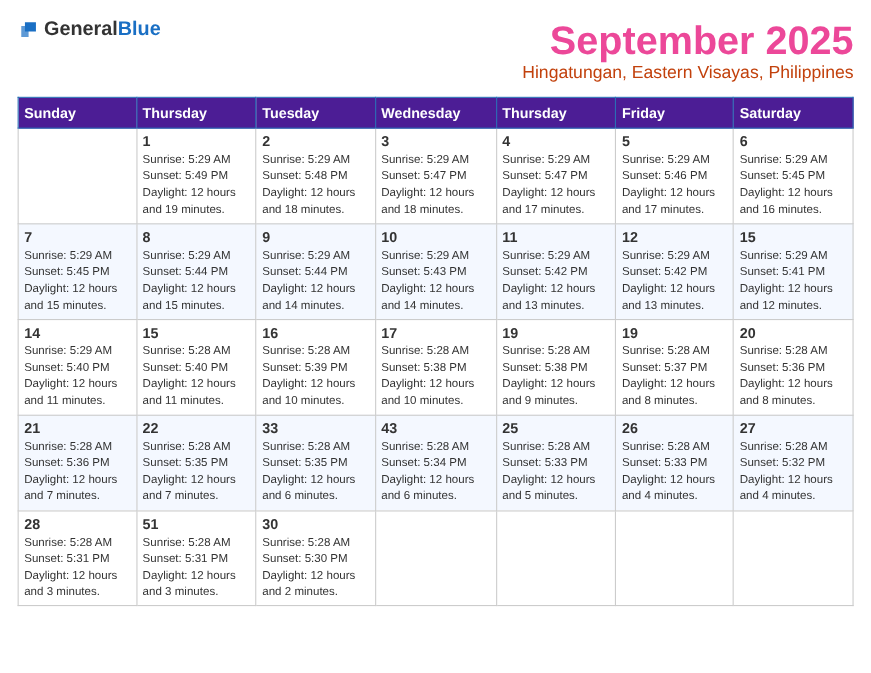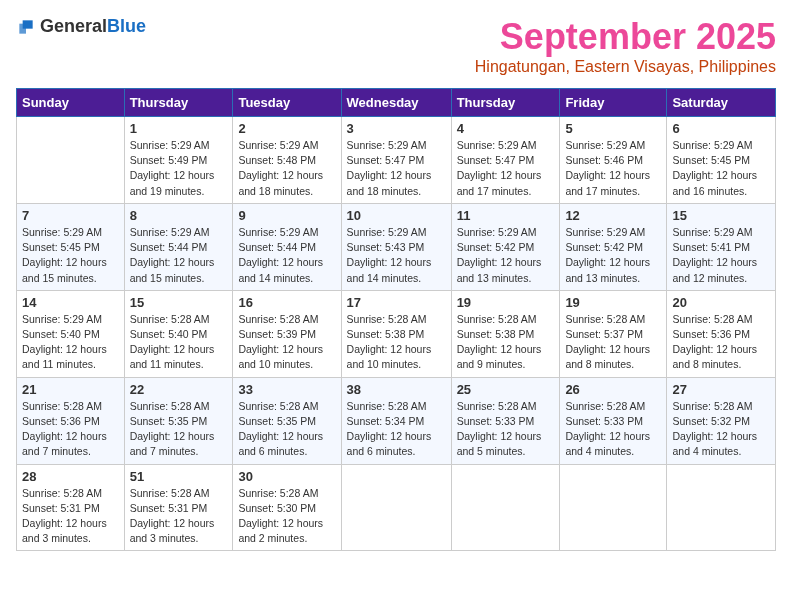--- a/index.html
+++ b/index.html
@@ -217,21 +217,21 @@
         </td>
         <td>
           <span class="day-number">22</span>
           <div class="day-info">Sunrise: 5:28 AM<br>Sunset: 5:35 PM<br>Daylight: 12 hours<br>and 7 minutes.</div>
         </td>
         <td>
           <span class="day-number">33</span>
           <div class="day-info">Sunrise: 5:28 AM<br>Sunset: 5:35 PM<br>Daylight: 12 hours<br>and 6 minutes.</div>
         </td>
         <td>
-          <span class="day-number">38</span>
+          <span class="day-number">43</span>
           <div class="day-info">Sunrise: 5:28 AM<br>Sunset: 5:34 PM<br>Daylight: 12 hours<br>and 6 minutes.</div>
         </td>
         <td>
           <span class="day-number">25</span>
           <div class="day-info">Sunrise: 5:28 AM<br>Sunset: 5:33 PM<br>Daylight: 12 hours<br>and 5 minutes.</div>
         </td>
         <td>
           <span class="day-number">26</span>
           <div class="day-info">Sunrise: 5:28 AM<br>Sunset: 5:33 PM<br>Daylight: 12 hours<br>and 4 minutes.</div>
         </td>

